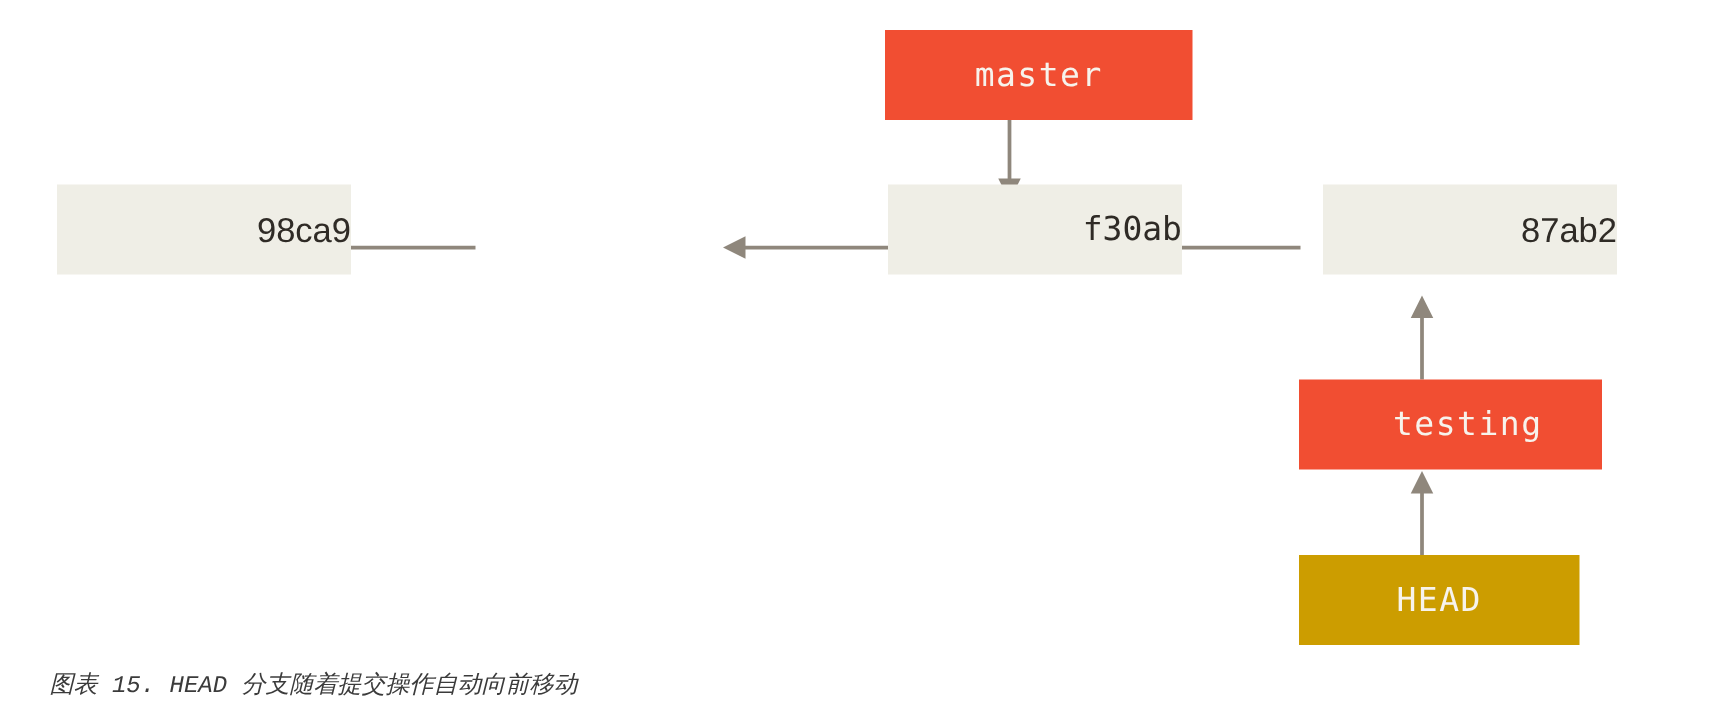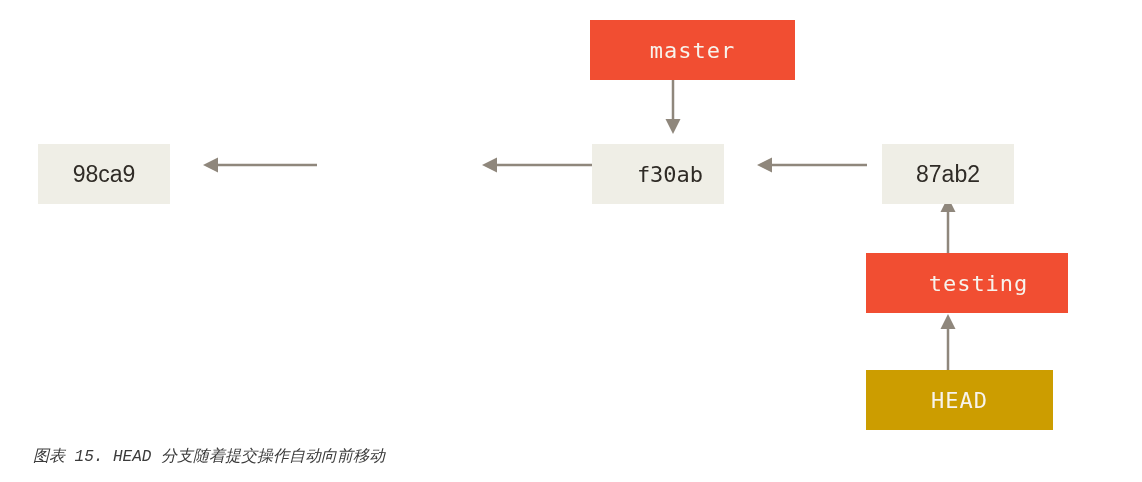--- a/index.html
+++ b/index.html
@@ -31,27 +31,28 @@
     fill: var(--arrow, #8F877C);
   }
   .box {
     position: absolute;
     display: flex;
     align-items: center;
     justify-content: center;
     box-sizing: border-box;
   }
   .commit-box {
-    width: 132px;
+    width: 196px;
     height: 60px;
-    top: 144px;
+    top: 123px;
     background: var(--commit-box, #EFEEE6);
     color: var(--commit-text, #2F2B26);
     font-family: "Liberation Sans", sans-serif;
     font-size: 23px;
+    justify-content: flex-end;
   }
   .commit-box.mono {
     font-family: "DejaVu Sans Mono", monospace;
     font-size: 22px;
   }
   .label-box {
     height: 60px;
     color: var(--label-text, #F7F3EC);
     font-family: "DejaVu Sans Mono", monospace;
     font-size: 22px;

